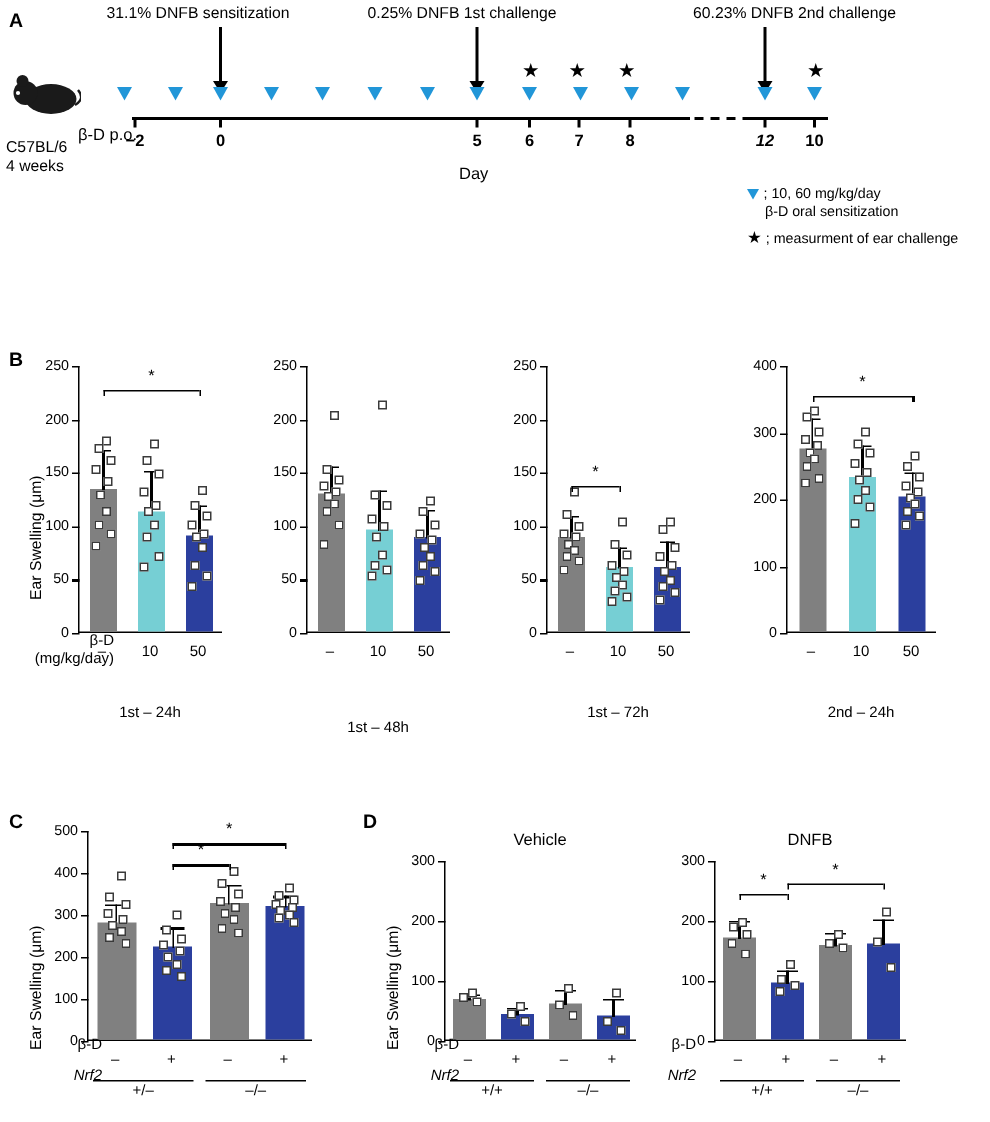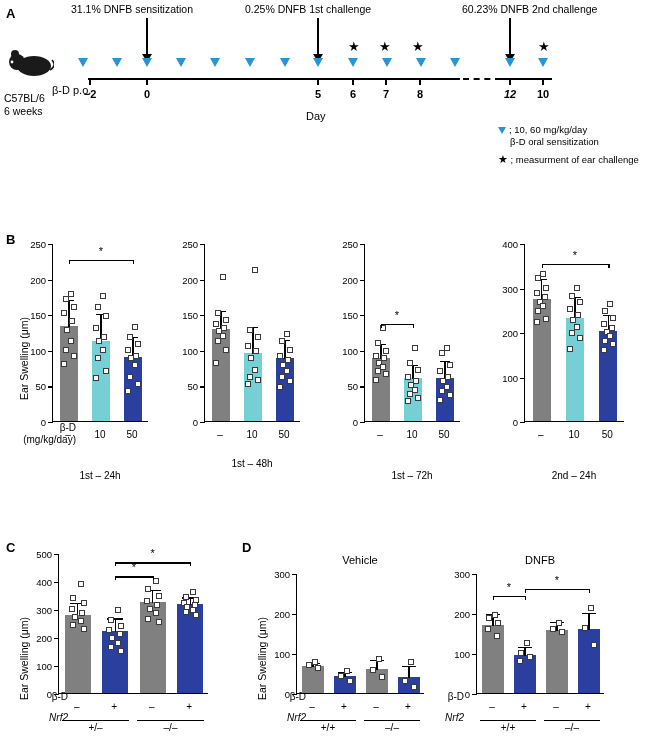--- a/index.html
+++ b/index.html
@@ -277,21 +277,21 @@
 
   <svg class="mouse-icon" style="left:6px; top:48px;" width="48" height="32" viewBox="0 0 48 32">
     <ellipse cx="28" cy="18" rx="17" ry="10" fill="#1a1a1a"></ellipse>
     <circle cx="11" cy="14" r="8" fill="#1a1a1a"></circle>
     <circle cx="9" cy="6" r="4" fill="#1a1a1a"></circle>
     <circle cx="6" cy="14" r="1.4" fill="#fff"></circle>
     <path d="M44 22 q7 -4 2 -10" stroke="#1a1a1a" stroke-width="1.6" fill="none"></path>
   </svg>
   <div class="mouse-label" style="left:4px; top:92px;">
     <div>C57BL/6</div>
-    <div>6 weeks</div>
+    <div>4 weeks</div>
   </div>
 
   <div class="legend-row" style="left:498px; top:124px;">
     <span class="legend-tri"></span><span>; 10, 60 mg/kg/day</span>
   </div>
   <div class="legend-row" style="left:510px; top:136px;">β-D oral sensitization</div>
   <div class="legend-row" style="left:498px; top:152px;">
     <span style="font-size:11px;">★</span> <span>; measurment of ear challenge</span>
   </div>
 </div>
@@ -416,21 +416,21 @@
       <div class="pt" style="left: 83.168px; bottom: 61.232px;"></div>
       <div class="pt" style="left: 78.332px; bottom: 55.536px;"></div>
       <div class="pt" style="left: 81.668px; bottom: 49.84px;"></div>
       <div class="pt" style="left: 76.832px; bottom: 44.144px;"></div>
       <div class="pt" style="left: 84.668px; bottom: 39.872px;"></div>
       <div class="pt" style="left: 75.332px; bottom: 34.176px;"></div>
     </div>
     <div class="xgrp-label" style="left: 60px; top: 197px;">–</div>
     <div class="xgrp-label" style="left: 92px; top: 197px;">10</div>
     <div class="xgrp-label" style="left: 124px; top: 197px;">50</div>
-    <div class="sublabel" style="left: 92px; top: 226px;">1st – 48h</div>
+    <div class="sublabel" style="left: 92px; top: 248px;">1st – 48h</div>
   </div>
 <div class="chart" id="chart-B3" style="left:320px; top:232px; width:160px; height:240px;">
     <div class="plot" style="left: 44px; top: 12px; width: 96px; height: 178px;">
       <div class="ytick" style="top: 178px;"></div>
       <div class="ytick-label" style="top: 178px;">0</div>
       <div class="ytick" style="top: 142.4px;"></div>
       <div class="ytick-label" style="top: 142.4px;">50</div>
       <div class="ytick" style="top: 106.8px;"></div>
       <div class="ytick-label" style="top: 106.8px;">100</div>
       <div class="ytick" style="top: 71.2px;"></div>

